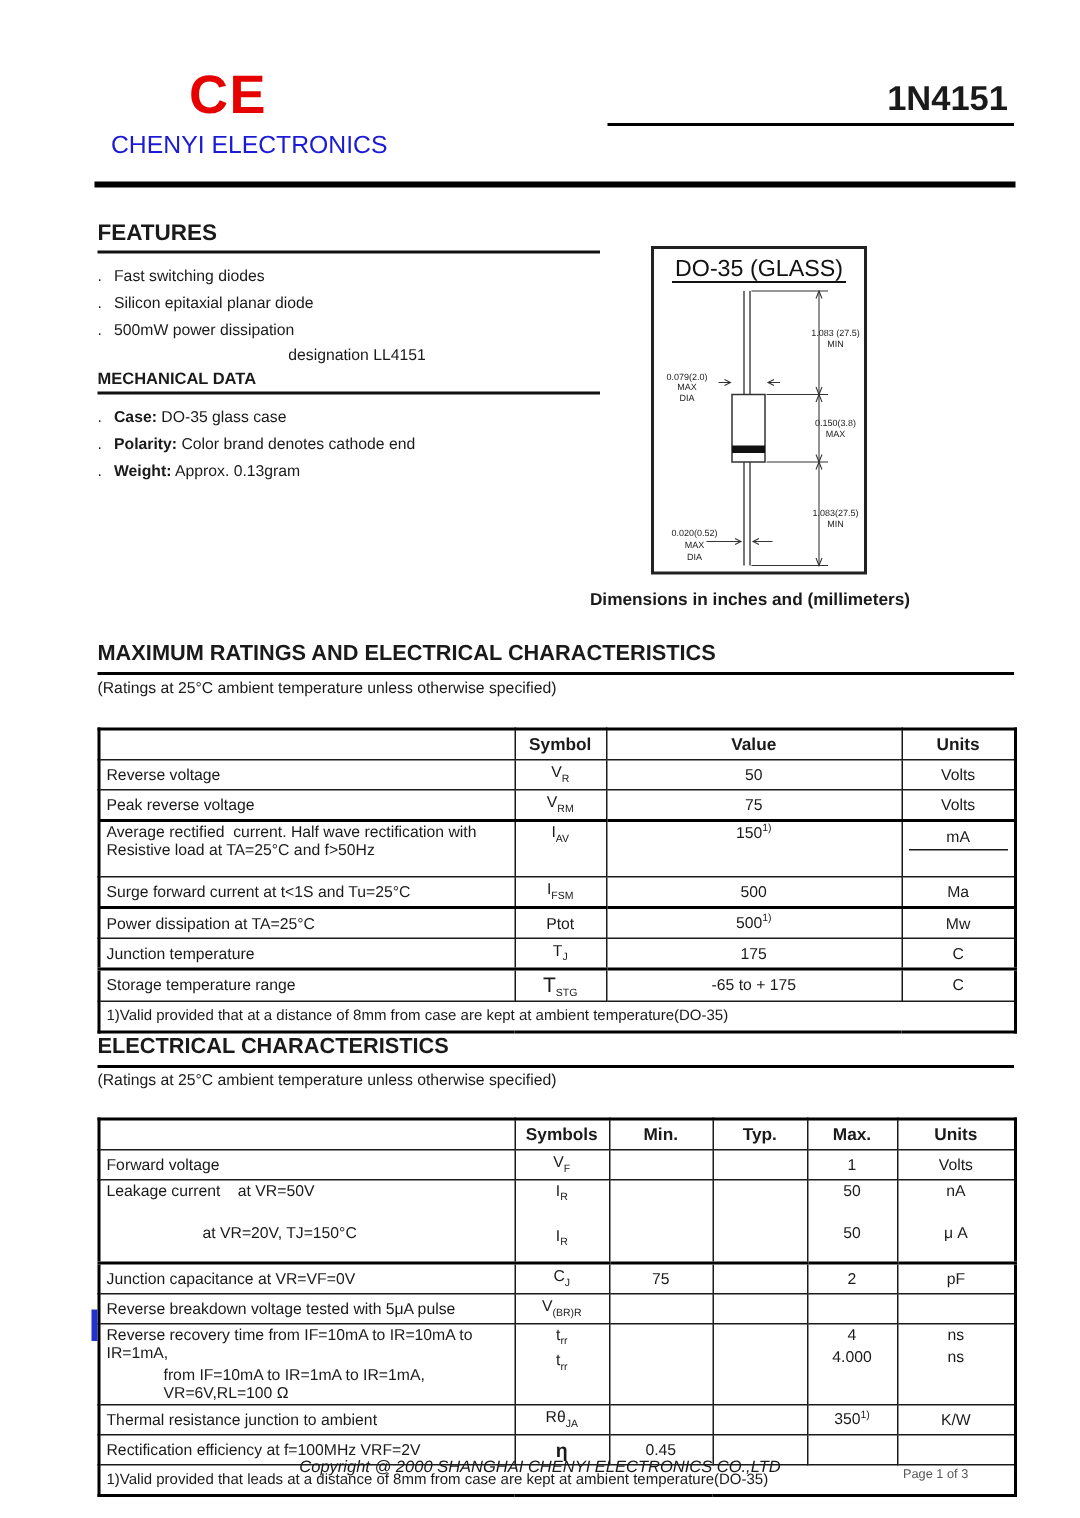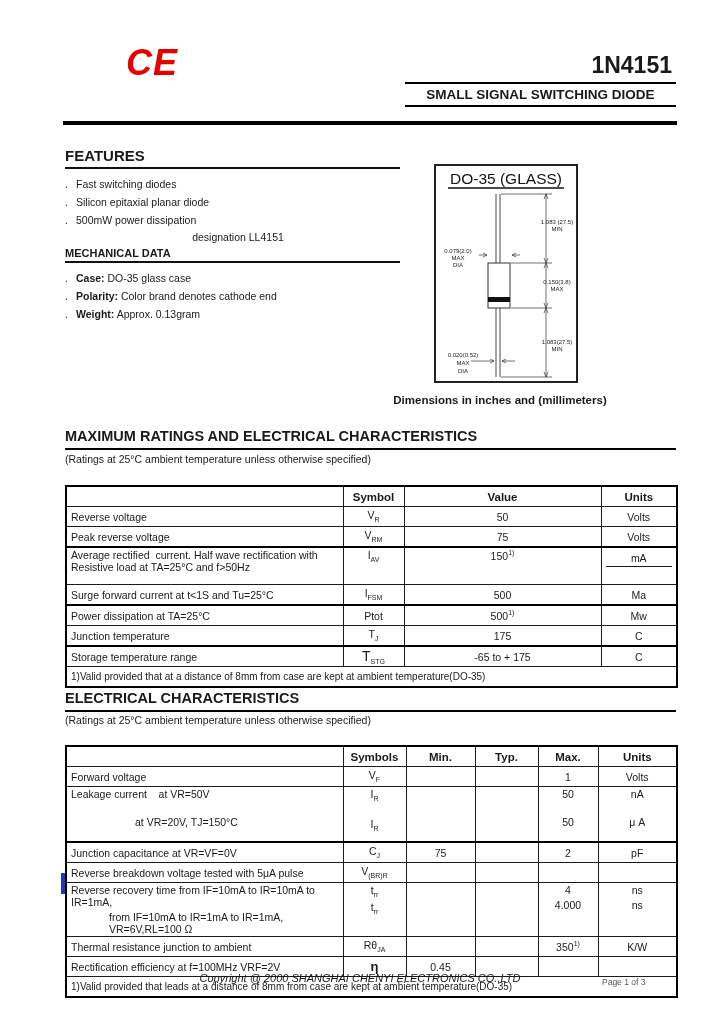--- a/index.html
+++ b/index.html
@@ -1,20 +1,20 @@
 <!DOCTYPE html>
 <html><head>
 <meta charset="utf-8">
 <style>
   html,body{margin:0;padding:0;background:#888;}
   .page{position:relative;width:720px;height:1012px;background:#ffffff;
         font-family:"Liberation Sans",sans-serif;color:#1a1a1a;overflow:hidden;}
   
   .logo{position:absolute;left:126px;top:42px;font-size:36px;font-weight:bold;
-        font-style:italic;color:#e60000;letter-spacing:1px;}
+        color:#e60000;letter-spacing:1px;}
   .company{position:absolute;left:74px;top:88px;font-size:16.5px;color:#1b1bd6;}
   .pn-block{position:absolute;left:405px;top:52px;width:271px;}
   .part-number{text-align:right;font-size:23px;font-weight:bold;padding:0 4px 3px 0;
         border-bottom:2px solid #000;}
   .subtitle{text-align:center;font-size:13.5px;font-weight:bold;padding:3px 0 3px 0;
         border-bottom:2px solid #000;}
   .rule-top{position:absolute;left:63px;top:121px;width:614px;height:4px;background:#000;}
   
   .leftcol{position:absolute;left:65px;top:147px;width:335px;}
   .sec-title-sm{font-size:15px;font-weight:bold;border-bottom:2px solid #111;
@@ -70,23 +70,23 @@
   .copyright{position:absolute;left:0;top:972px;width:720px;text-align:center;
         font-style:italic;font-size:11px;}
   .page-num{position:absolute;left:602px;top:977px;font-size:8.5px;color:#555;}
 </style>
 </head>
 <body>
 
 <div class="page">
 
   <div class="logo">CE</div>
+  <div class="company">CHENYI ELECTRONICS</div>
   <div class="pn-block">
     <div class="part-number">1N4151</div>
-    <div class="subtitle">SMALL SIGNAL SWITCHING DIODE</div>
   </div>
   <div class="rule-top"></div>
 
   <div class="leftcol">
     <div class="sec-title-sm">FEATURES</div>
     <div class="flist">
       <div class="fitem"><span class="dot">.</span><span>Fast switching diodes</span></div>
       <div class="fitem"><span class="dot">.</span><span>Silicon epitaxial planar diode</span></div>
       <div class="fitem"><span class="dot">.</span><span>500mW power dissipation</span></div>
       <div class="cont">designation LL4151</div>

